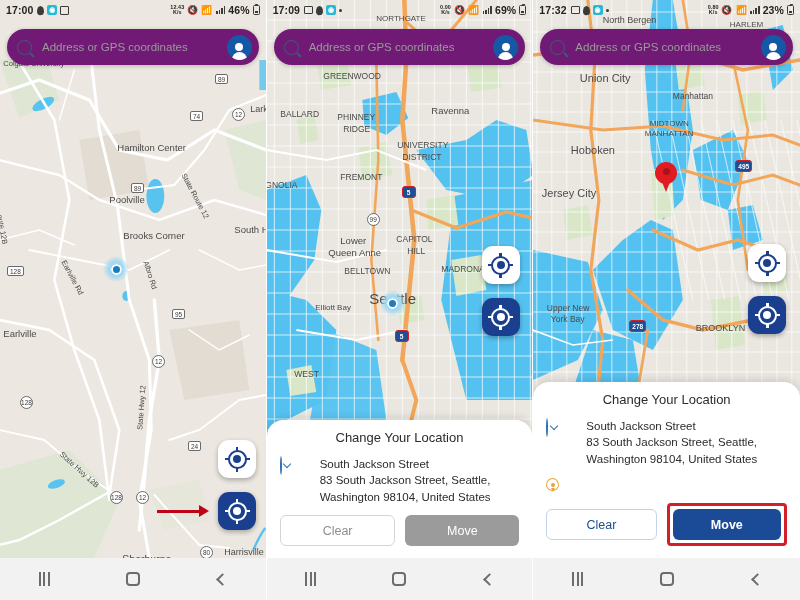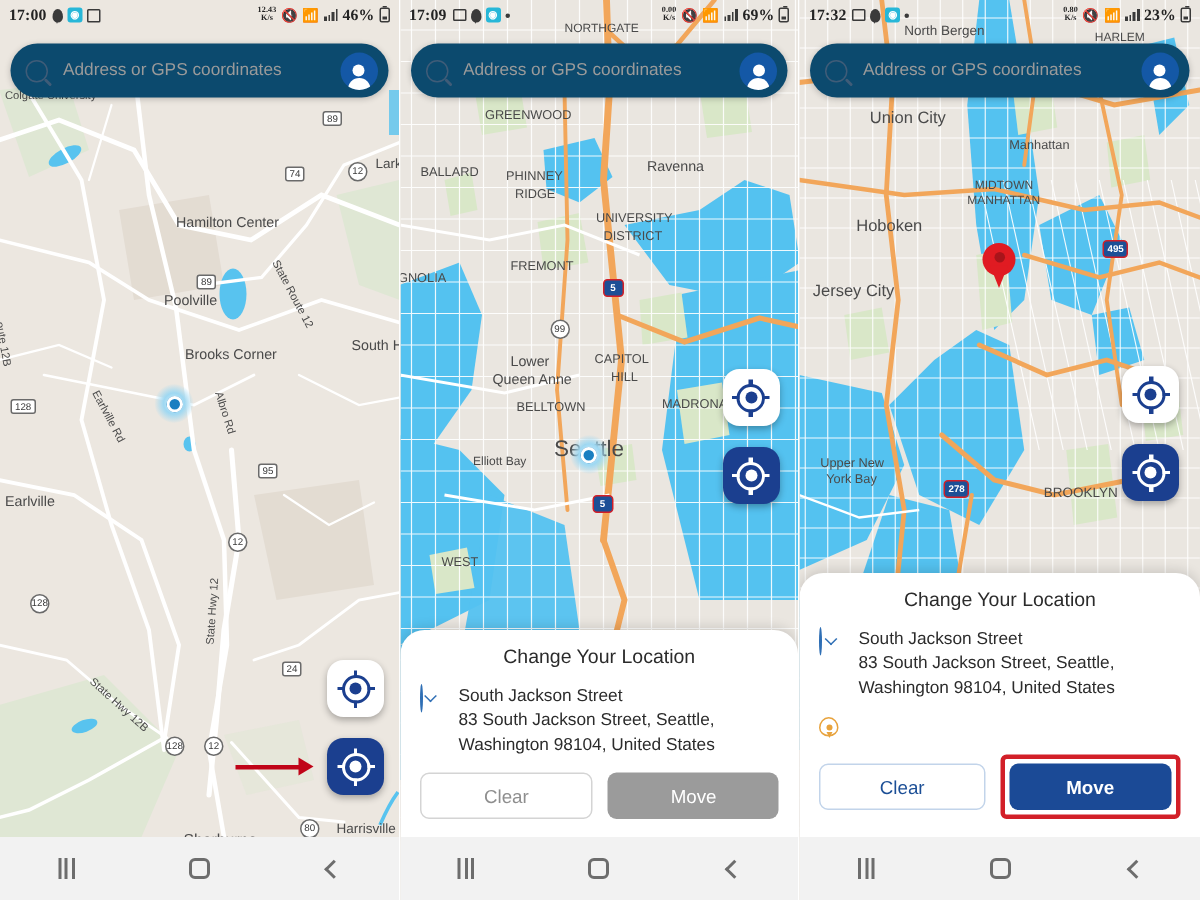--- a/index.html
+++ b/index.html
@@ -6,21 +6,21 @@
   html,body { width:800px; height:600px; overflow:hidden; background:#fff;
     font-family:"Liberation Sans", sans-serif; }
   .screens { display:flex; width:800px; height:600px; }
   .panel { position:relative; width:266.67px; height:600px; overflow:hidden;
            background:#e9e5df; border-right:1px solid #ffffff; }
   .panel:last-child { border-right:none; }
 
   
   .statusbar { position:absolute; top:0; left:0; right:0; height:20px; z-index:40;
       display:flex; align-items:center; padding:0 6px; font-size:10.5px;
-      color:#232323; font-weight:700; letter-spacing:.1px;font-family:Liberation Serif, serif; }
+      color:#232323; font-weight:700; letter-spacing:.1px; }
   .sb-clock { margin-right:4px; }
   .sb-left-icons { display:flex; align-items:center; gap:3px; }
   .sb-spacer { flex:1; }
   .sb-right { display:flex; align-items:center; gap:3px; }
   .ic { display:inline-block; }
   .ic-img { width:9px; height:8px; border:1.2px solid #3a3a3a; border-radius:1px; }
   .pin-mini { width:7px;height:9px;background:#3a3a3a;
      border-radius:50% 50% 50% 50% / 60% 60% 40% 40%; position:relative; }
   .pin-mini:after{content:"";position:absolute;left:2px;top:7px;
      border-left:1.5px solid transparent;border-right:1.5px solid transparent;
@@ -43,21 +43,21 @@
   .batt:after{content:"";position:absolute;left:1px;right:1px;bottom:1px;height:2.5px;
      background:#3a3a3a;}
 
   
   .map { position:absolute; top:0; left:0; right:0; bottom:42px; overflow:hidden; }
   .map svg { display:block; width:100%; height:100%; }
   .maplabel { font-family:"Liberation Sans", sans-serif; fill:#4a4a4a; }
 
   
   .searchbar { position:absolute; top:29px; left:7px; right:7px; height:36px;
-     background:#0c4a6e; border-radius:20px; display:flex; align-items:center;
+     background:#701a75; border-radius:20px; display:flex; align-items:center;
      box-shadow:0 1px 4px rgba(0,0,0,.22); z-index:30; padding:0 7px 0 10px; }
   .s-magnifier { width:15px;height:15px;border:1.8px solid #3f5c78;border-radius:50%;
      position:relative; flex:none; }
   .s-magnifier:after{content:"";position:absolute;width:1.8px;height:6px;
      background:#3f5c78;transform:rotate(-45deg);right:-2px;bottom:-4.5px;border-radius:1px;}
   .s-input { flex:1; font-size:11.5px; color:#9a9a9a; margin-left:10px;
      white-space:nowrap; overflow:hidden; }
   .avatar { width:25px;height:25px;border-radius:50%;background:#1458a6;
      display:flex;align-items:flex-end;justify-content:center;overflow:hidden;flex:none; }
   .avatar .head{width:8px;height:8px;border-radius:50%;background:#fff;
@@ -87,21 +87,21 @@
   .arrow { position:absolute; z-index:26; height:0; }
   .arrow .shaft{position:absolute;height:3px;background:#c00418;top:-1.5px;}
   .arrow .head{position:absolute;width:0;height:0;border-top:6px solid transparent;
      border-bottom:6px solid transparent;border-left:10px solid #c00418;top:-6px;}
 
   
   .sheet { position:absolute; left:0; right:0; bottom:42px; background:#fff;
      border-radius:16px 16px 0 0; z-index:35; padding:10px 13px 12px;
      box-shadow:0 -2px 8px rgba(0,0,0,.13); }
   .sheet-title { text-align:center; font-size:13px; color:#2b2b2b; margin-bottom:11px; }
-  .loc-row { display:flex; gap:11px; margin-bottom:10px; }
+  .loc-row { display:flex; gap:25px; margin-bottom:10px; }
   .loc-icon { flex:none; width:15px; height:15px; margin-top:1px; }
   .icon-chevcircle { width:14px;height:14px;border:1.4px solid #2f6fb5;border-radius:50%;
      position:relative; }
   .icon-chevcircle:after{content:"";position:absolute;left:3.3px;top:3.6px;width:5px;height:5px;
      border-right:1.4px solid #2f6fb5;border-bottom:1.4px solid #2f6fb5;
      transform:rotate(45deg);}
   .icon-pin { width:13px;height:15px;position:relative; }
   .icon-pin .pbody{width:13px;height:13px;border:1.5px solid #e8a33d;border-radius:50% 50% 50% 50%/55% 55% 45% 45%;
      position:absolute;top:0;left:0;}
   .icon-pin .pdot{position:absolute;left:4.6px;top:4.6px;width:4px;height:4px;border-radius:50%;background:#e8a33d;}

